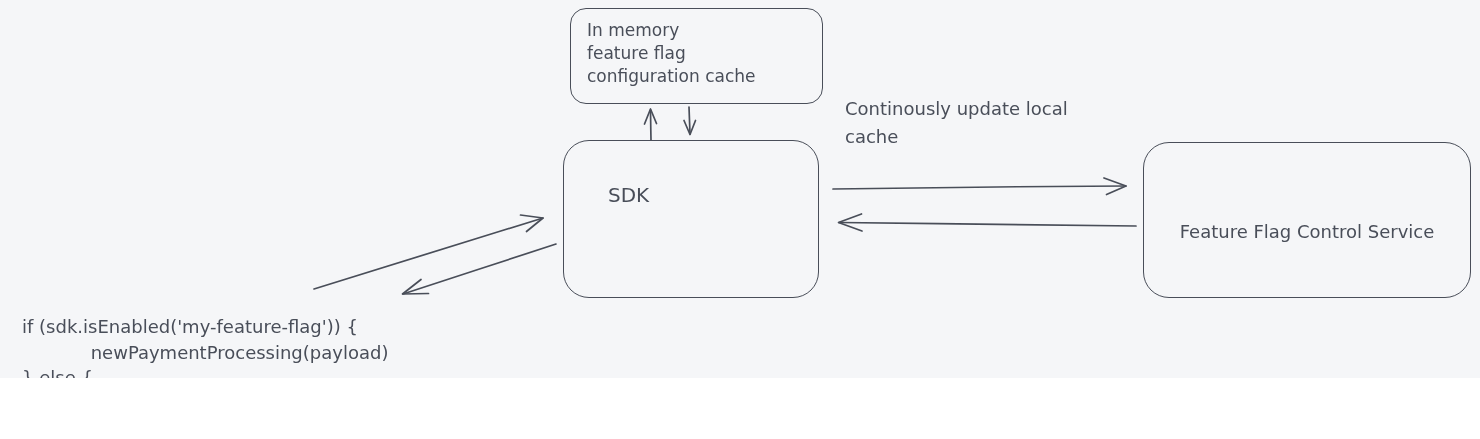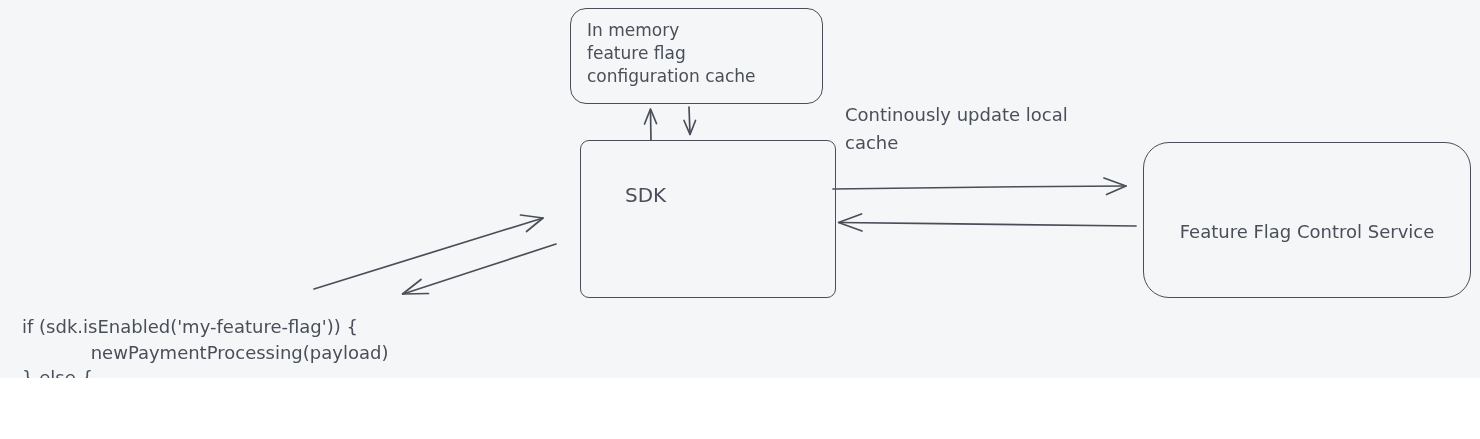--- a/index.html
+++ b/index.html
@@ -35,23 +35,23 @@
     box-sizing: border-box;
     border: 1.7px solid var(--stroke);
     background: transparent;
   }
   .node-cache {
     left: 570px; top: 8px;
     width: 253px; height: 96px;
     border-radius: 16px;
   }
   .node-sdk {
-    left: 580px; top: 140px;
+    left: 563px; top: 140px;
     width: 256px; height: 158px;
-    border-radius: 9px;
+    border-radius: 26px;
   }
   .node-service {
     left: 1143px; top: 142px;
     width: 328px; height: 156px;
     border-radius: 26px;
     display: flex;
     align-items: center;
     justify-content: center;
   }
   .cache-label {
@@ -67,21 +67,21 @@
     font-size: 20px;
     line-height: 28px;
   }
   .service-label {
     font-size: 18px;
     white-space: nowrap;
     margin-top: 23px;
   }
   .edge-label {
     position: absolute;
-    left: 845px; top: 101px;
+    left: 845px; top: 95px;
     font-size: 18px;
     line-height: 28px;
     white-space: pre-line;
   }
   .code-snippet {
     position: absolute;
     left: 6px; top: 298px;
     margin: 16px;
     font-family: "DejaVu Sans", sans-serif;
     font-size: 18px;

